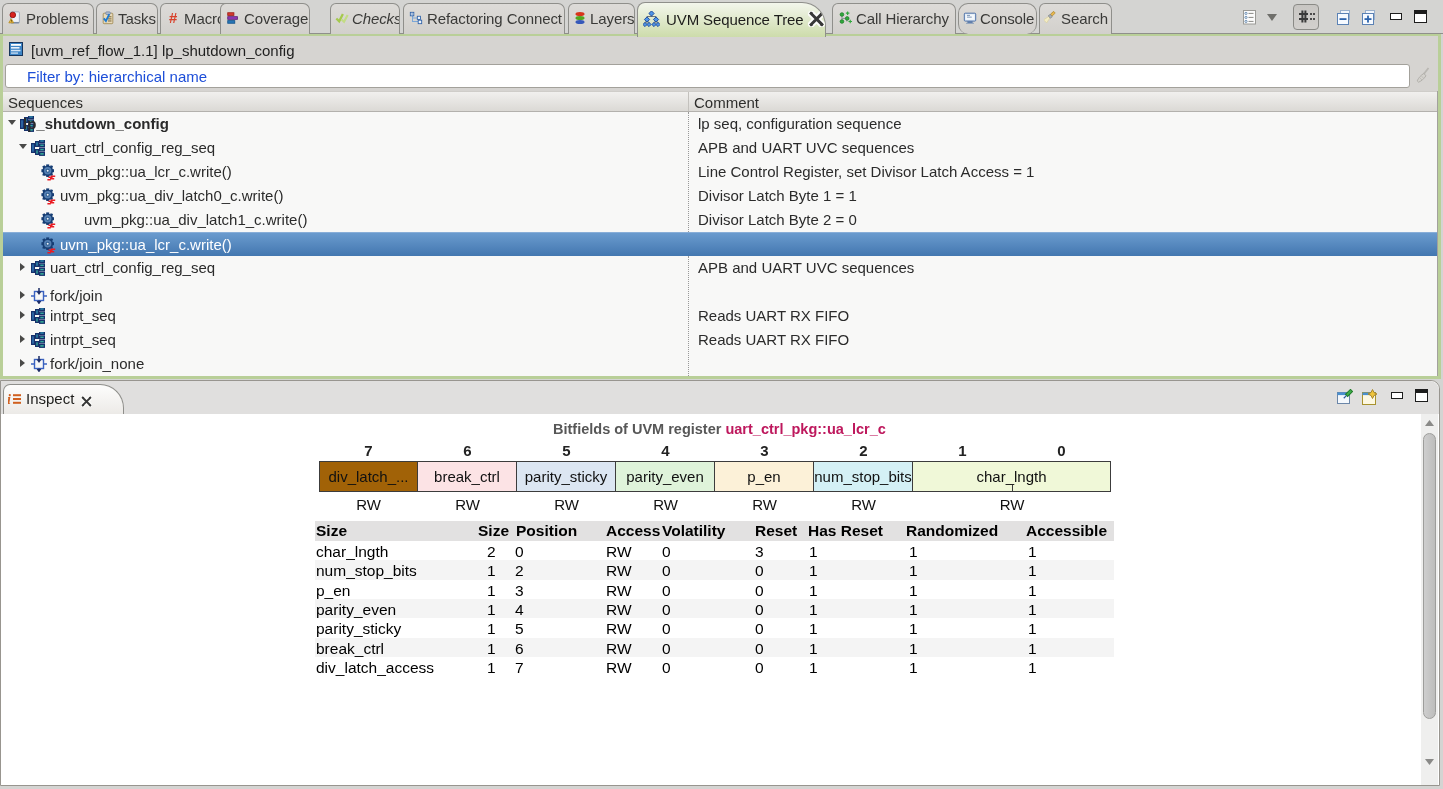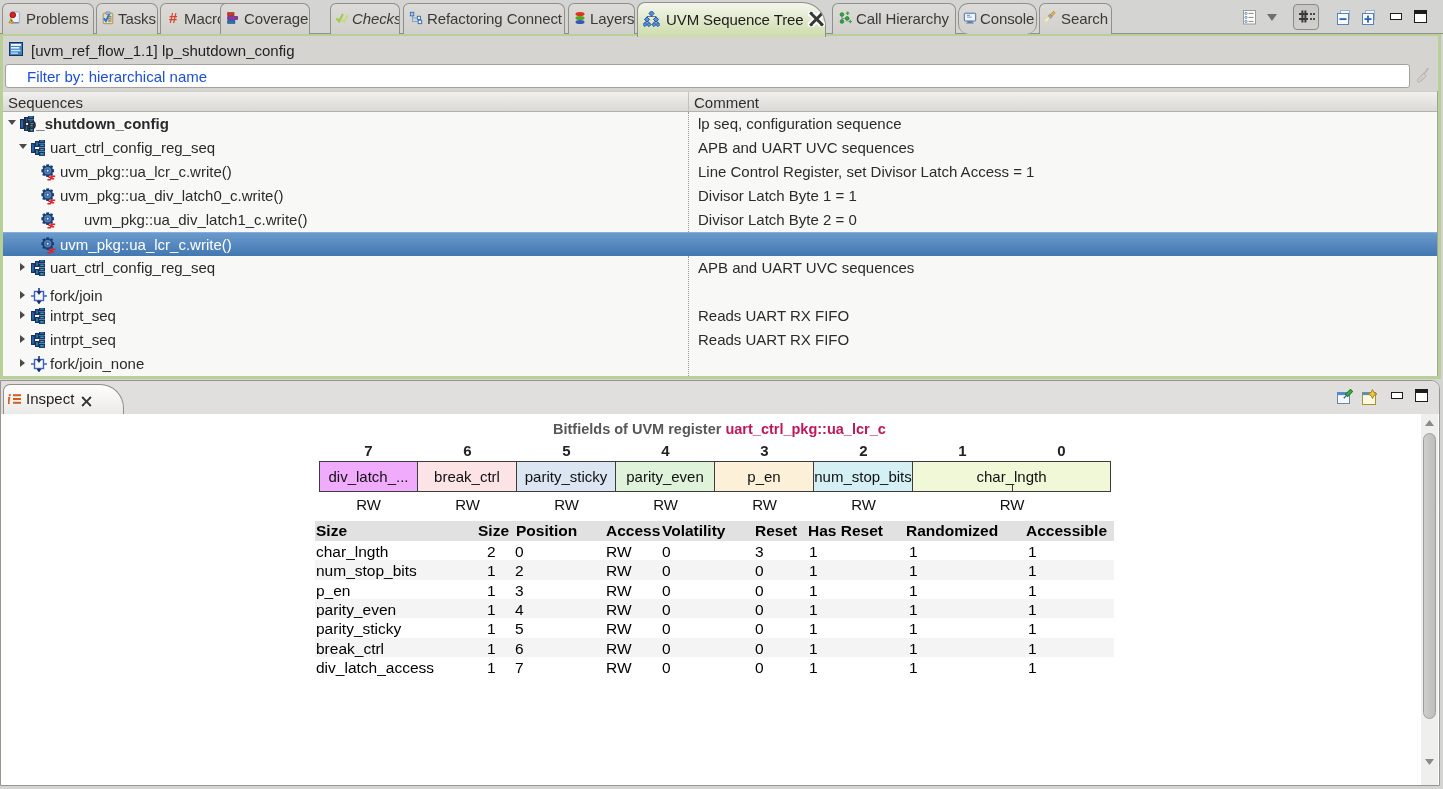--- a/index.html
+++ b/index.html
@@ -432,21 +432,21 @@
 <div class="abs" style="left:1415px;top:389px;width:13px;height:13px;border:1.6px solid #1d1d1d;border-top-width:4px;background:#fff;"></div>
 <div class="abs" style="left:553px;top:421px;font-weight:bold;font-size:14.5px;color:#575757;">Bitfields of UVM register <span style="color:#be185d;">uart_ctrl_pkg::ua_lcr_c</span></div>
 <div class="bitnum" style="left:319px;">7</div>
 <div class="bitnum" style="left:418px;">6</div>
 <div class="bitnum" style="left:517px;">5</div>
 <div class="bitnum" style="left:616px;">4</div>
 <div class="bitnum" style="left:715px;">3</div>
 <div class="bitnum" style="left:814px;">2</div>
 <div class="bitnum" style="left:913px;">1</div>
 <div class="bitnum" style="left:1012px;">0</div>
-<div class="bcell" style="left:319px;width:99px;background:#f0abfc;border-left:1px solid #3c3c3c;">div_latch_...</div>
+<div class="bcell" style="left:319px;width:99px;background:#a16207;border-left:1px solid #3c3c3c;">div_latch_...</div>
 <div class="bcell" style="left:418px;width:99px;background:#fce3e5;">break_ctrl</div>
 <div class="bcell" style="left:517px;width:99px;background:#dce6f2;">parity_sticky</div>
 <div class="bcell" style="left:616px;width:99px;background:#dff3da;">parity_even</div>
 <div class="bcell" style="left:715px;width:99px;background:#fcf1d8;">p_en</div>
 <div class="bcell" style="left:814px;width:99px;background:#d4f0f5;">num_stop_bits</div>
 <div class="bcell" style="left:913px;width:198px;background:#f0f8d8;">char_lngth</div>
 <div class="abs" style="left:1012px;top:485px;width:1px;height:6px;background:#3c3c3c;"></div>
 <div class="rw" style="left:319px;">RW</div>
 <div class="rw" style="left:418px;">RW</div>
 <div class="rw" style="left:517px;">RW</div>

